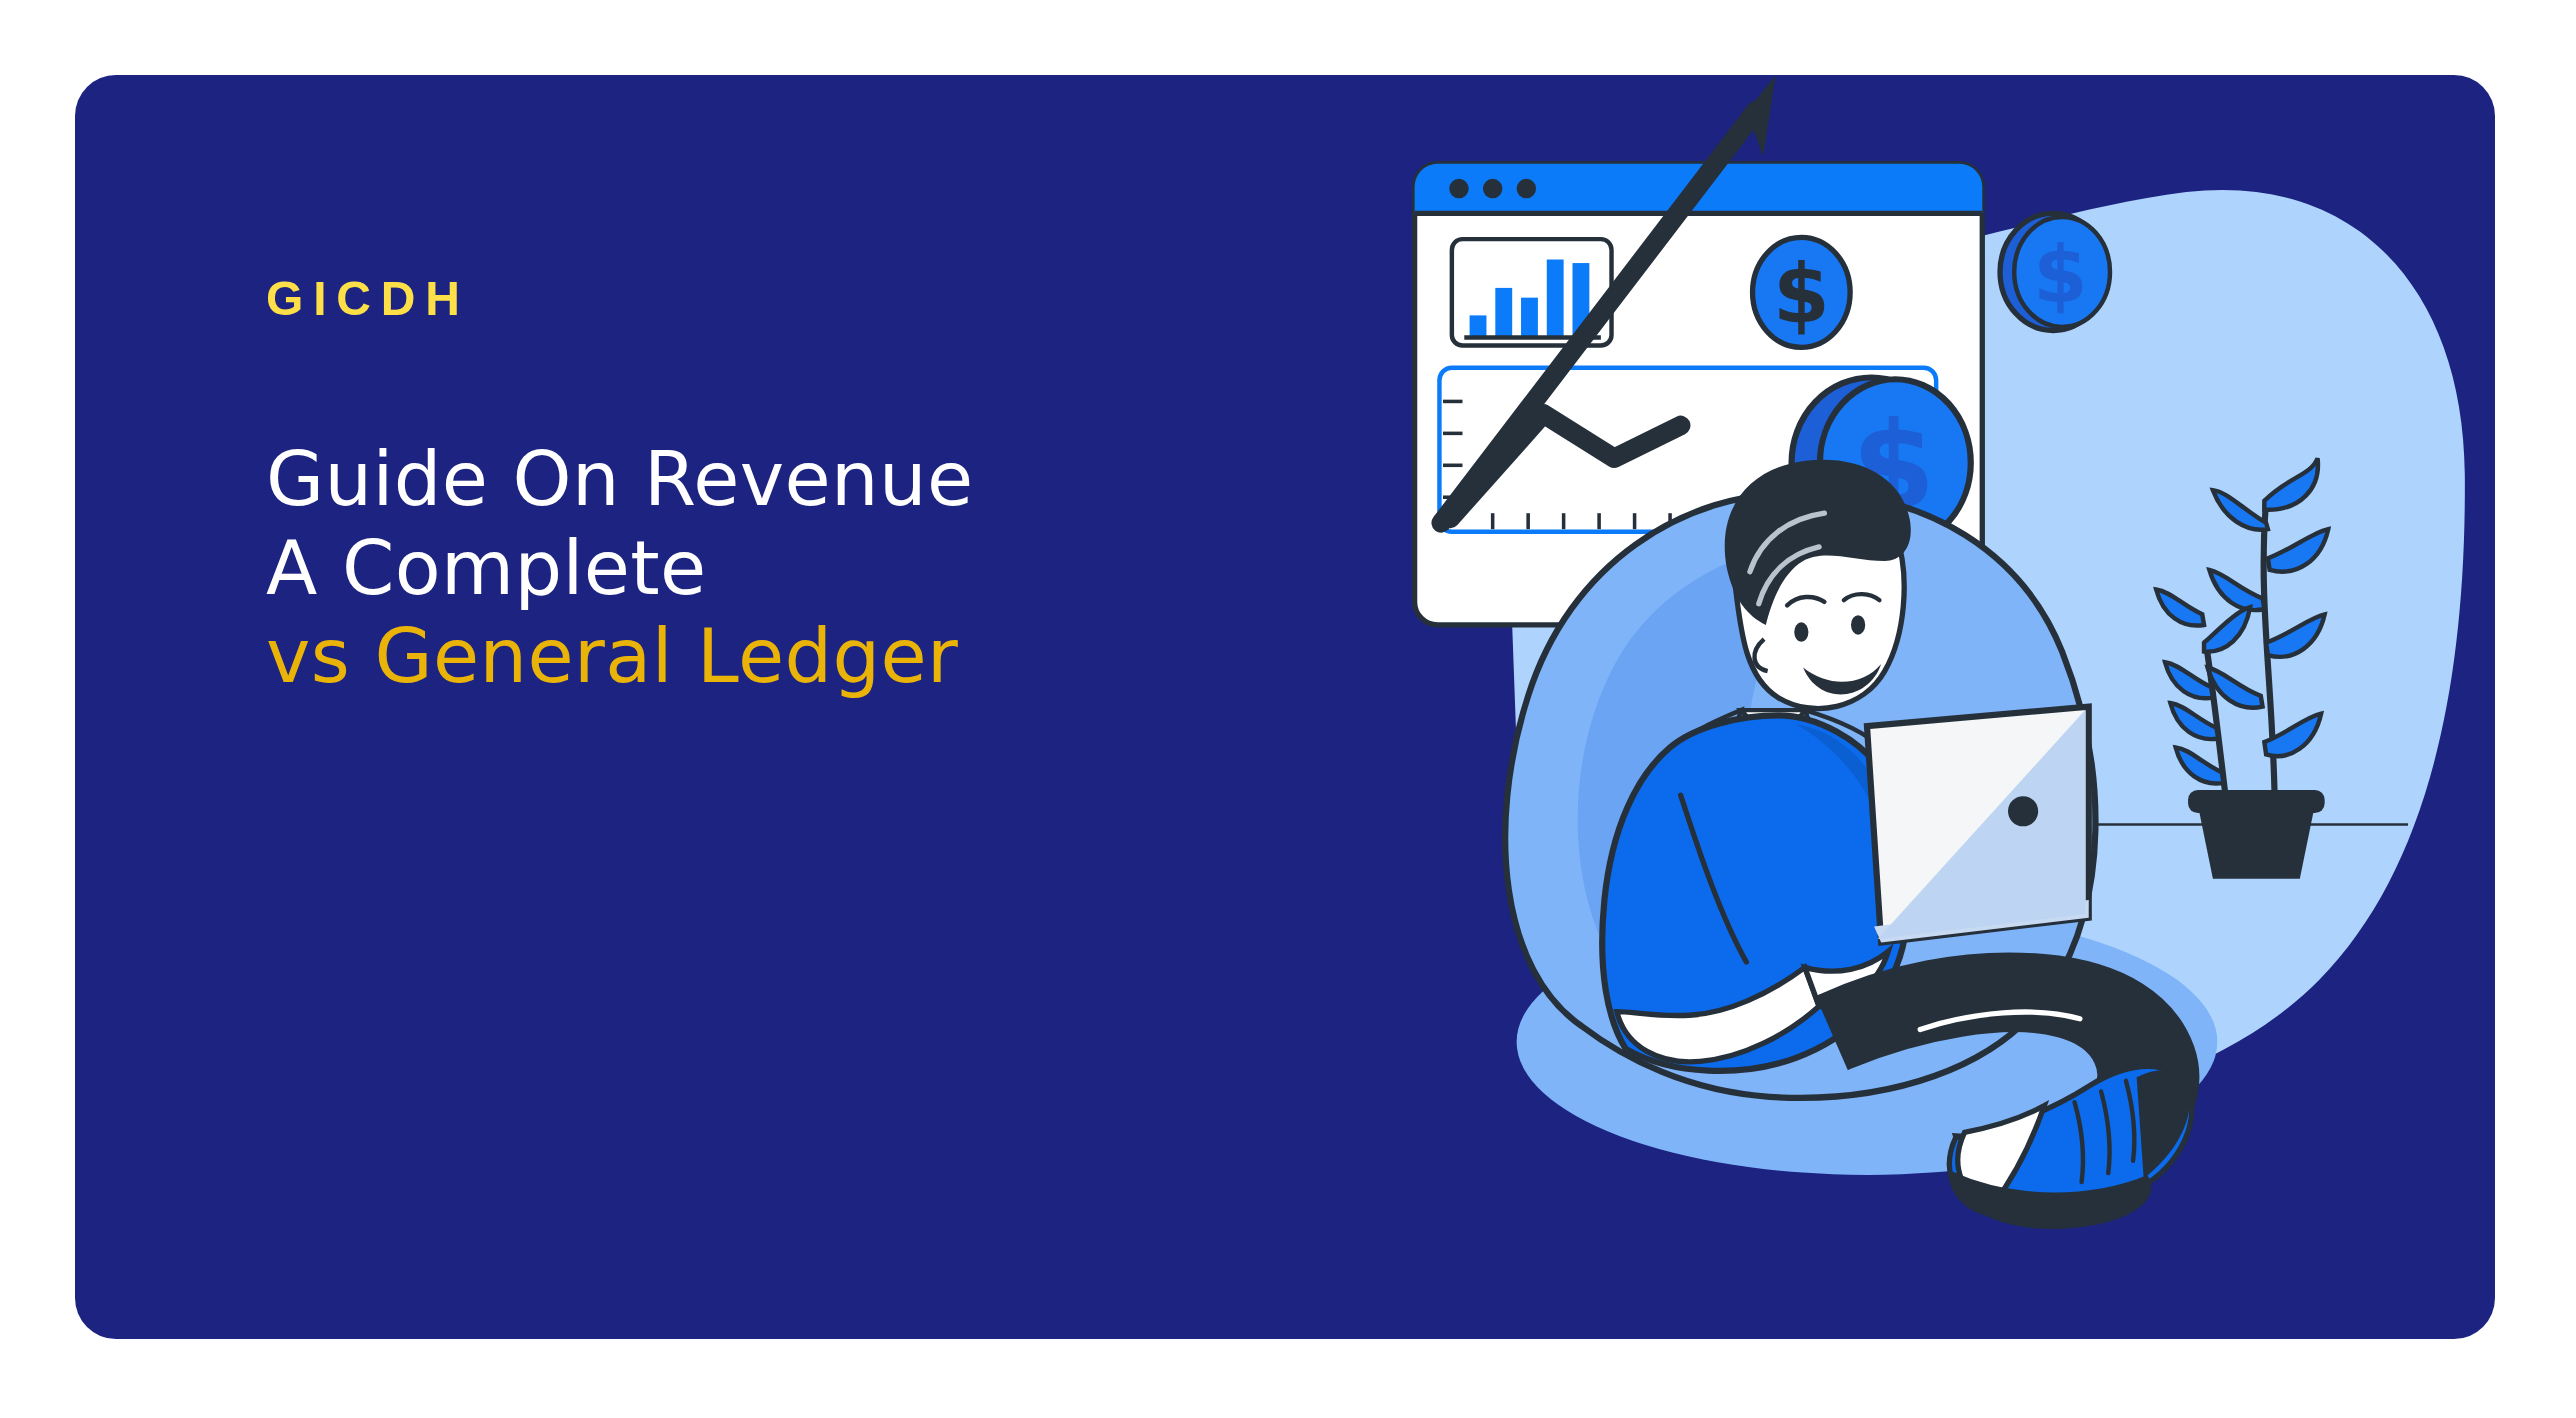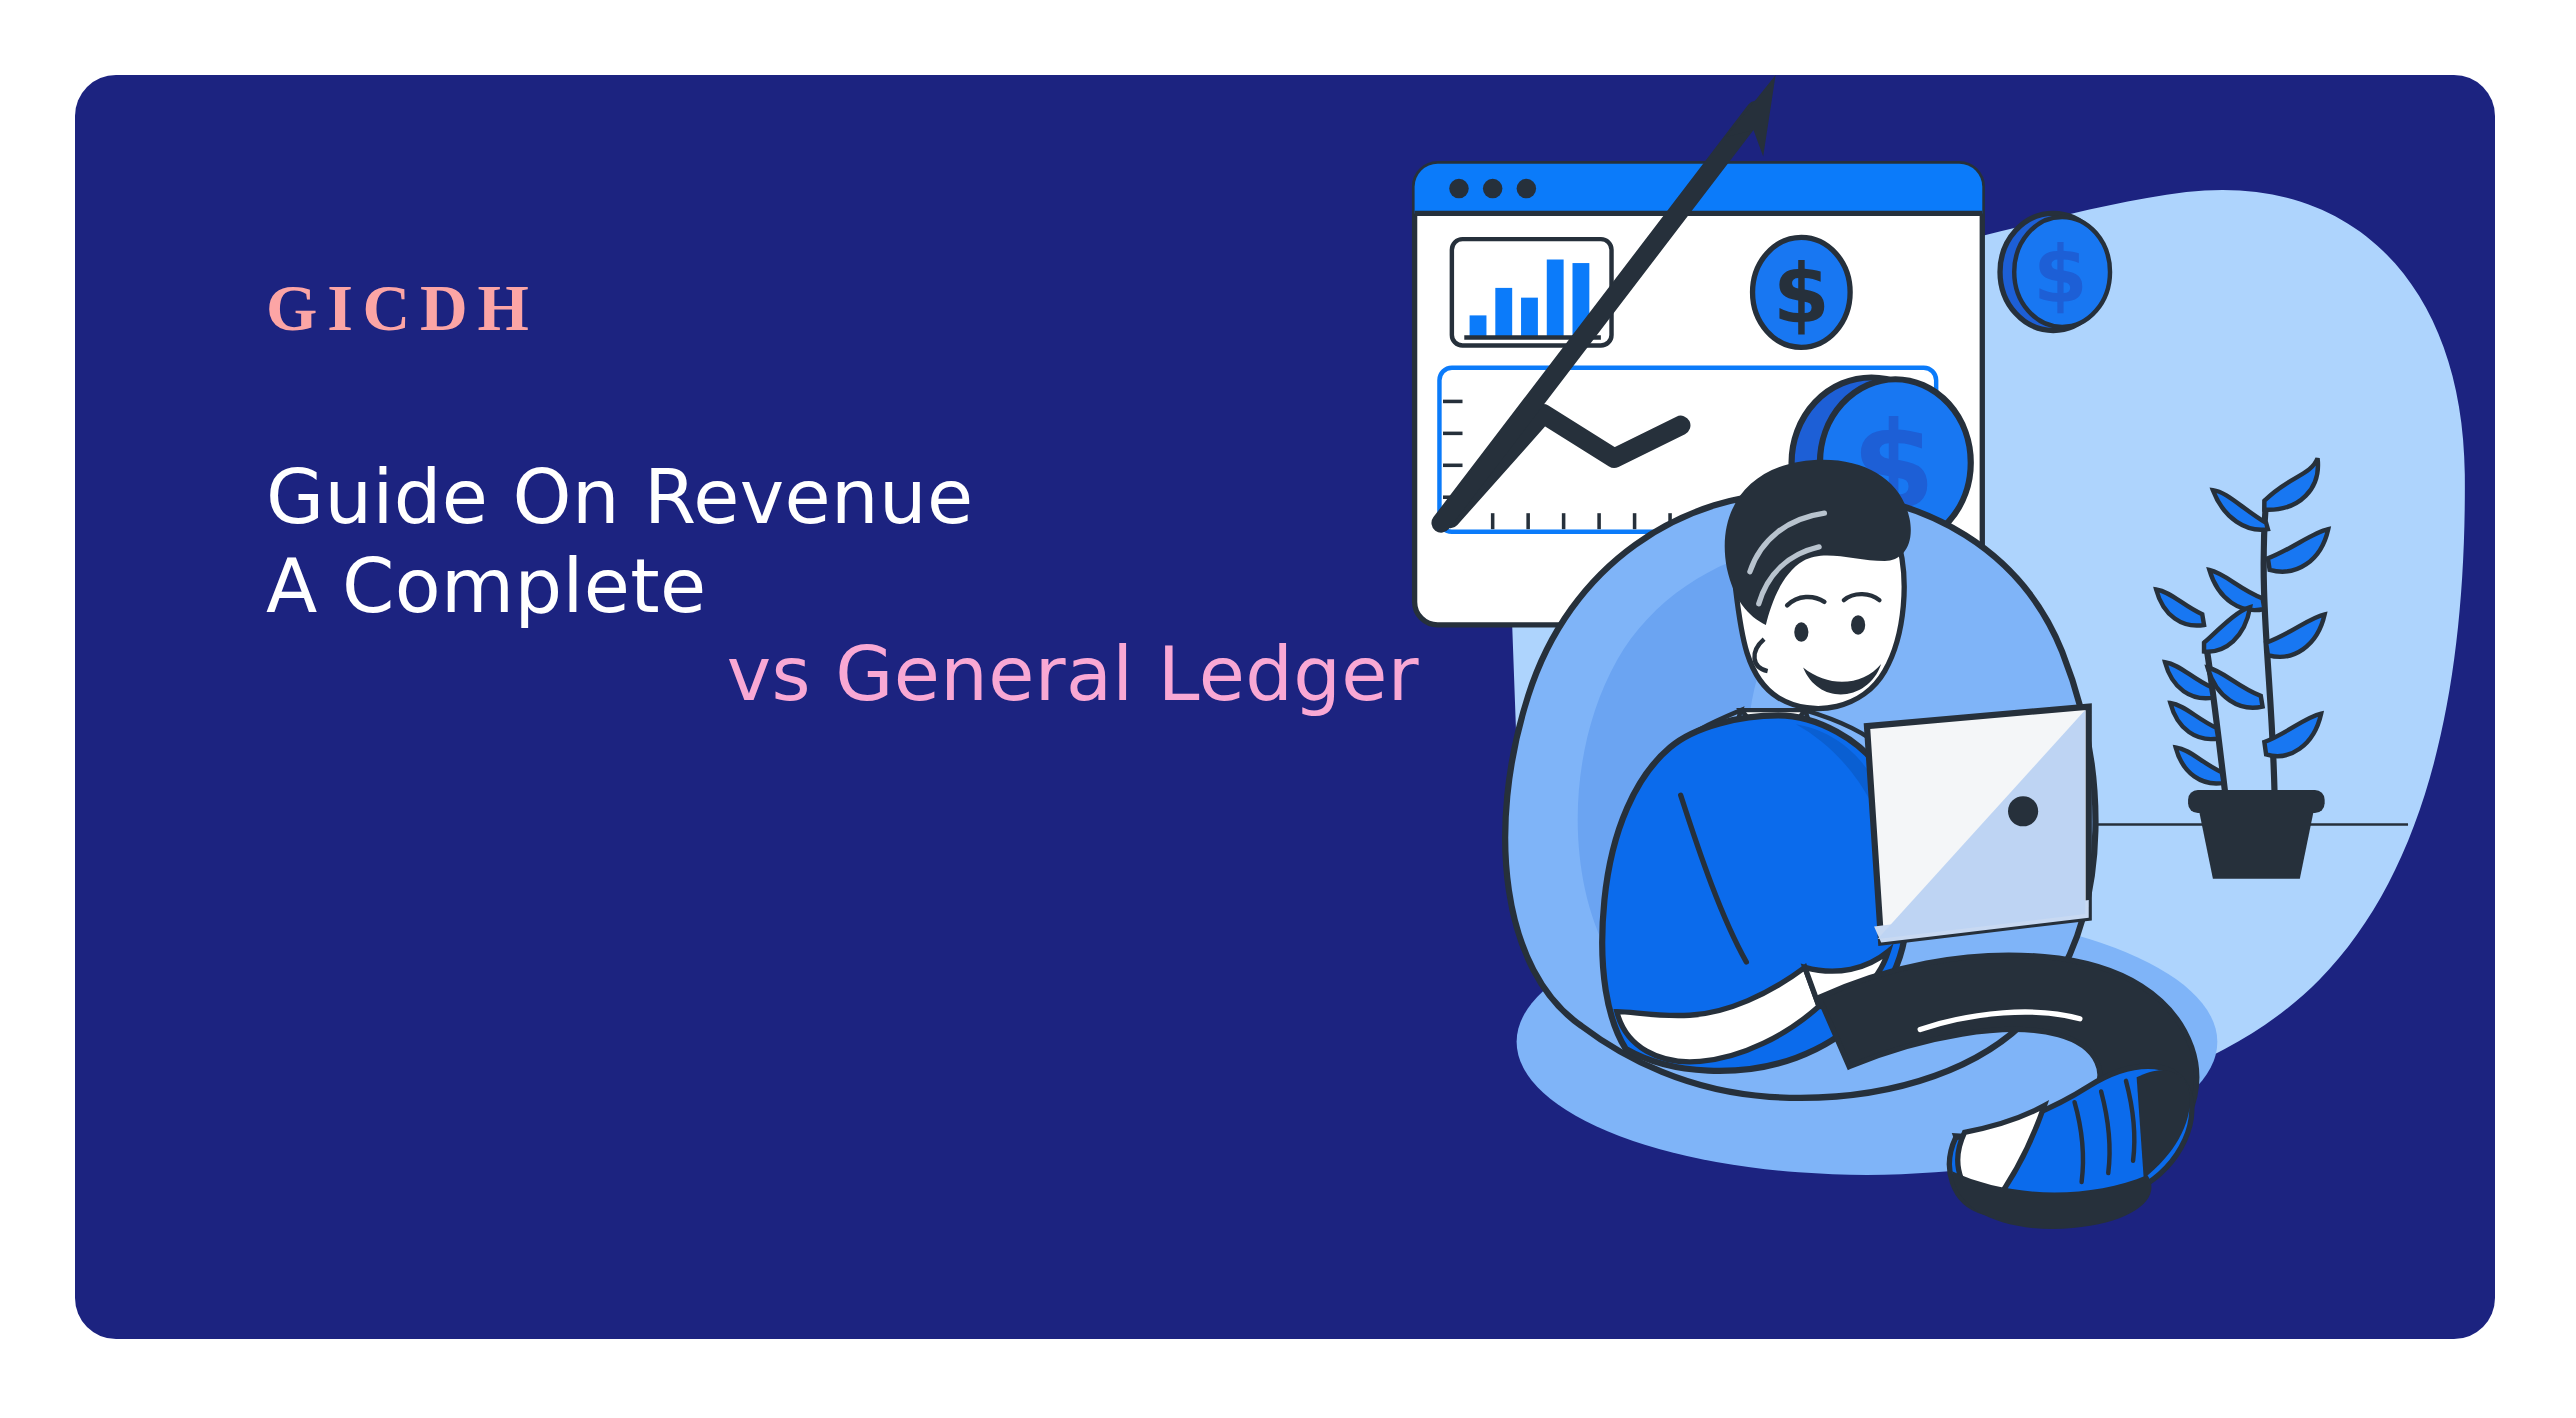--- a/index.html
+++ b/index.html
@@ -21,43 +21,43 @@
     overflow:hidden;
   }
 
   
   .text-col{
     position:absolute;
     left:191px; top:200px;
     width:1153px;
   }
   .brand-logo{
-    font-family:Liberation Serif, serif;
+    font-family:Liberation Sans, sans-serif;
     font-weight:700;
-    font-size:66px;
+    font-size:48px;
     letter-spacing:9.8px;
-    color:#fca5a5;
+    color:#fde047;
     line-height:1;
     display:block;
     white-space:nowrap;
   }
   .headline{
     margin-top:112px;
   }
   .headline-line{
     display:block;
     font-family:"DejaVu Sans", sans-serif;
     font-weight:400;
     font-size:75px;
     line-height:1.18;
     color:#ffffff;
     letter-spacing:0.4px;
     white-space:nowrap;
   }
-  .headline-line.muted{ color:#f9a8d4;text-align:right; }
+  .headline-line.muted{ color:#eab308; }
 
   
   .illustration{
     position:absolute;
     right:16px; top:0;
     width:1091px; height:1264px;
   }
   .illustration svg{ display:block; width:100%; height:100%; }
 </style>
 </head>

